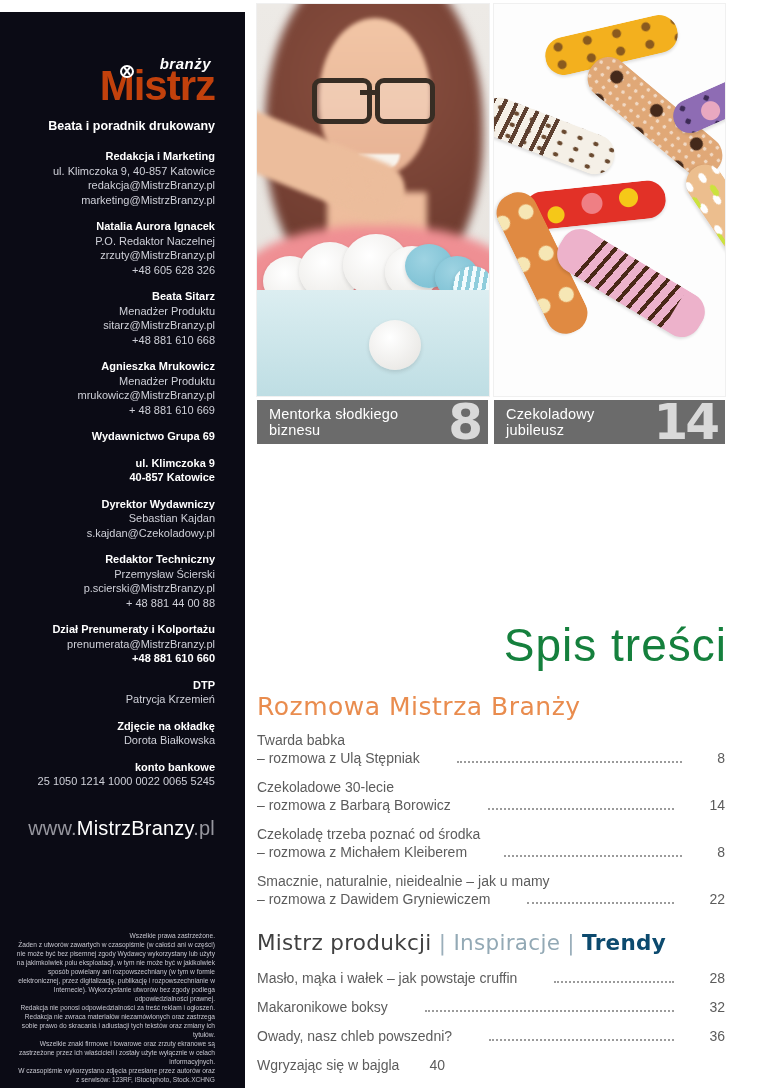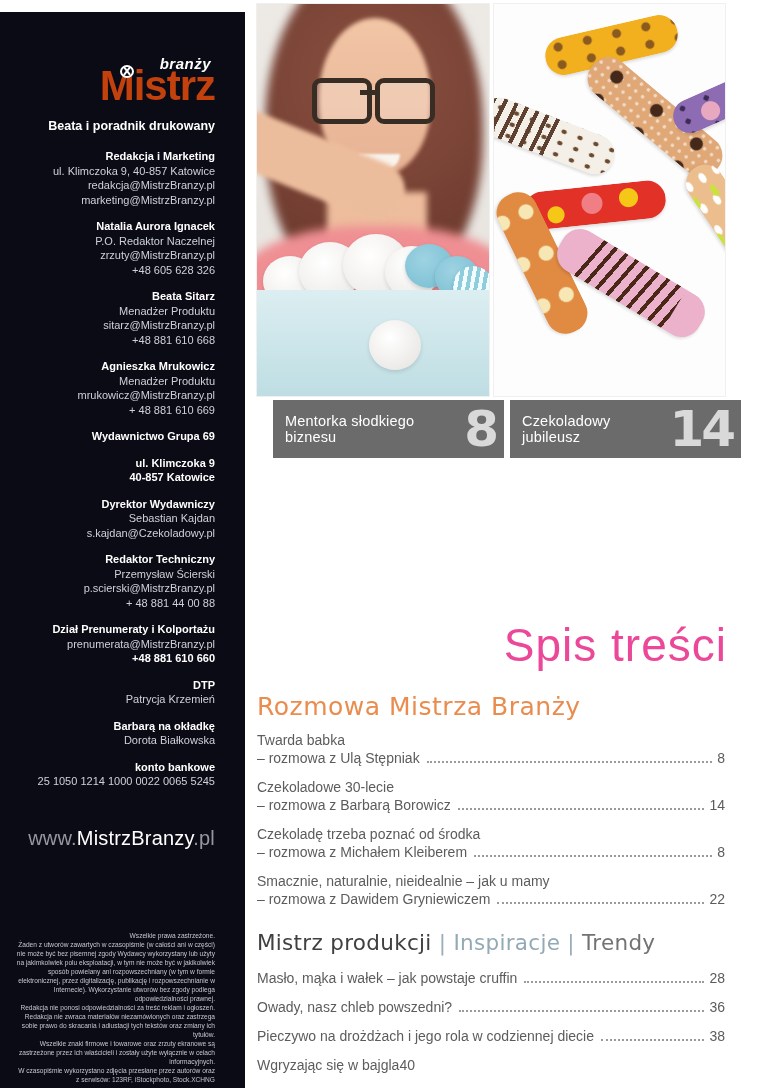--- a/index.html
+++ b/index.html
@@ -17,21 +17,21 @@
   .logo-sup{display:block;font-style:italic;font-weight:bold;font-size:15px;color:#fff;margin-bottom:-6px;padding-right:4px;letter-spacing:.5px;}
   .logo-main{font-size:42px;font-weight:bold;color:#c2410c;letter-spacing:-1px;}
   .pretzel{position:absolute;left:104px;top:9px;width:10px;height:9px;border:2px solid #fff;border-radius:50%;background:#0b0b15;}
   .pretzel::before,.pretzel::after{content:"";position:absolute;left:4px;top:-1px;width:1.5px;height:10px;background:#fff;}
   .pretzel::before{transform:rotate(38deg);}
   .pretzel::after{transform:rotate(-38deg);}
   .tagline{font-weight:bold;font-size:12.5px;color:#fff;margin:8px 0 16px;}
   .sgroup{margin-bottom:12px;}
   .sline{font-size:11px;line-height:14.5px;}
   .sline.b{font-weight:bold;color:#ffffff;}
-  .website{margin-top:26px;font-size:20px;letter-spacing:.2px;cursor:pointer;}
+  .website{margin-top:16px;font-size:20px;letter-spacing:.2px;cursor:pointer;}
   .w-light{color:#97979f;}
   .w-bold{color:#ffffff;}
   .legal{margin-top:auto;font-size:6.6px;line-height:9px;color:#c6c6cf;white-space:pre-line;}
   
   .features-row{position:absolute;left:257px;top:4px;width:468px;height:392px;display:flex;gap:5px;}
   .photo{flex:1;position:relative;overflow:hidden;background:#fdfdfd;outline:1px solid #f0f0f0;}
   .photo-baker{background:linear-gradient(180deg,#edeae6,#e6e2dd);}
   .photo-baker > div{position:absolute;}
   .hair{left:8px;top:-45px;width:218px;height:345px;border-radius:48%;background:radial-gradient(circle at 50% 35%,#8a5040,#6e3b2f 75%);filter:blur(5px);}
   .face{left:62px;top:14px;width:112px;height:158px;background:linear-gradient(#f2c6a6,#e7b294);border-radius:50% 50% 46% 46%;filter:blur(2px);}
@@ -75,32 +75,32 @@
     background-color:#e23127;background-image:radial-gradient(circle at 22% 65%,#f5c818 8px,transparent 9px),radial-gradient(circle at 74% 40%,#f5c818 9px,transparent 10px),radial-gradient(circle at 48% 45%,#ef7f84 10px,transparent 11px);}
   .e-orange{left:-28px;top:238px;width:152px;height:42px;transform:rotate(64deg);
     background-color:#e08a42;background-image:radial-gradient(circle,#f6e7b5 7px,transparent 8px);background-size:46px 26px;}
   .e-pink{left:56px;top:256px;width:162px;height:46px;transform:rotate(31deg);
     background-color:#edb2cb;background-image:repeating-linear-gradient(100deg,transparent 0 8px,#4a2817 8px 12px);
     background-size:104px 100%;background-repeat:no-repeat;background-position:28px 0;}
   .e-tan{left:170px;top:202px;width:138px;height:38px;transform:rotate(56deg);
     background-color:#ecbe8e;background-image:radial-gradient(#cbe23e 6px,transparent 7px),radial-gradient(#ffffff 5px,transparent 6px);
     background-size:44px 22px,26px 16px;background-position:8px 4px,0 10px;}
   
-  .caption-row{position:absolute;left:257px;top:400px;width:468px;height:58px;display:flex;gap:6px;margin-left:16px;}
+  .caption-row{position:absolute;left:257px;top:400px;width:468px;height:44px;display:flex;gap:6px;}
   .caption-bar{flex:1;background:#6b6b6b;color:#fff;display:flex;align-items:center;padding:0 8px 0 12px;overflow:hidden;}
   .caption-text{font-size:14.5px;flex:1;letter-spacing:.2px;}
   .caption-num{font-family:"DejaVu Sans", sans-serif;font-size:50px;line-height:54px;color:#d9d9d9;letter-spacing:-3px;font-weight:bold;}
   
-  .toc-title{position:absolute;right:41px;top:618px;margin:0;font-size:46px;font-weight:normal;color:#ec4899;letter-spacing:1px;}
+  .toc-title{position:absolute;right:41px;top:618px;margin:0;font-size:46px;font-weight:normal;color:#15803d;letter-spacing:1px;}
   .toc-body{position:absolute;left:257px;top:692px;width:468px;}
   .toc-heading{font-family:"DejaVu Sans", sans-serif;font-size:25px;letter-spacing:.5px;margin-bottom:10px;white-space:nowrap;}
   .toc-heading.h2{margin-top:22px;font-size:21.5px;letter-spacing:.3px;margin-bottom:14px;}
   .toc-item{margin-bottom:11px;font-size:14px;color:#5c5c5c;}
   .toc-t{line-height:18px;}
-  .toc-row{display:flex;align-items:flex-end;line-height:18px;}
+  .toc-row{display:flex;align-items:flex-end;line-height:18px;gap:30px;}
   .dots{flex:1;border-bottom:2px dotted #9b9b9b;margin:0 5px 4px 7px;}
   .pg{color:#5c5c5c;}
 </style>
 </head>
 <body>
 
 <aside class="sidebar">
   <div class="logo-wrap">
     <span class="logo-sup">branży</span>
     <span class="logo-main">Mistrz</span>
@@ -153,21 +153,21 @@
       <div class="sgroup">
         <div class="sline b">Dział Prenumeraty i Kolportażu</div>
         <div class="sline">prenumerata@MistrzBranzy.pl</div>
         <div class="sline b">+48 881 610 660</div>
       </div>
       <div class="sgroup">
         <div class="sline b">DTP</div>
         <div class="sline">Patrycja Krzemień</div>
       </div>
       <div class="sgroup">
-        <div class="sline b">Barbarą na okładkę</div>
+        <div class="sline b">Zdjęcie na okładkę</div>
         <div class="sline">Dorota Białkowska</div>
       </div>
       <div class="sgroup">
         <div class="sline b">konto bankowe</div>
         <div class="sline">25 1050 1214 1000 0022 0065 5245</div>
       </div>
     </div>
   <div class="website">
     <span class="w-light">www.</span><span class="w-bold">MistrzBranzy</span><span class="w-light">.pl</span>
   </div>
@@ -254,40 +254,40 @@
       </div>
     </div>
     <div class="toc-item">
       <div class="toc-t">Smacznie, naturalnie, nieidealnie – jak u mamy</div>
       <div class="toc-row">
         <span class="toc-t">– rozmowa z Dawidem Gryniewiczem</span>
         <span class="dots"></span>
         <span class="pg">22</span>
       </div>
     </div>
-    <div class="toc-heading h2"><span style="color: #404040;">Mistrz produkcji</span><span style="color: rgb(154, 174, 186);"> | </span><span style="color: rgb(147, 169, 181);">Inspiracje</span><span style="color: rgb(154, 174, 186);"> | </span><span style="color: #737373;">Trendy</span></div>
+    <div class="toc-heading h2"><span style="color: #404040;">Mistrz produkcji</span><span style="color: rgb(154, 174, 186);"> | </span><span style="color: rgb(147, 169, 181);">Inspiracje</span><span style="color: rgb(154, 174, 186);"> | </span><span style="color: #0c4a6e; font-weight: bold;">Trendy</span></div>
     <div class="toc-item">
       <div class="toc-row">
         <span class="toc-t">Masło, mąka i wałek – jak powstaje cruffin</span>
         <span class="dots"></span>
         <span class="pg">28</span>
       </div>
     </div>
     <div class="toc-item">
       <div class="toc-row">
+        <span class="toc-t">Makaronikowe boksy</span>
+        <span class="dots"></span>
+        <span class="pg">32</span>
+      </div>
+    </div>
+    <div class="toc-item">
+      <div class="toc-row">
         <span class="toc-t">Owady, nasz chleb powszedni?</span>
         <span class="dots"></span>
         <span class="pg">36</span>
-      </div>
-    </div>
-    <div class="toc-item">
-      <div class="toc-row">
-        <span class="toc-t">Pieczywo na drożdżach i jego rola w codziennej diecie</span>
-        <span class="dots"></span>
-        <span class="pg">38</span>
       </div>
     </div>
     <div class="toc-item">
       <div class="toc-row">
         <span class="toc-t">Wgryzając się w bajgla</span>
         <span class="pg">40</span>
       </div>
     </div>
   </section>
 

